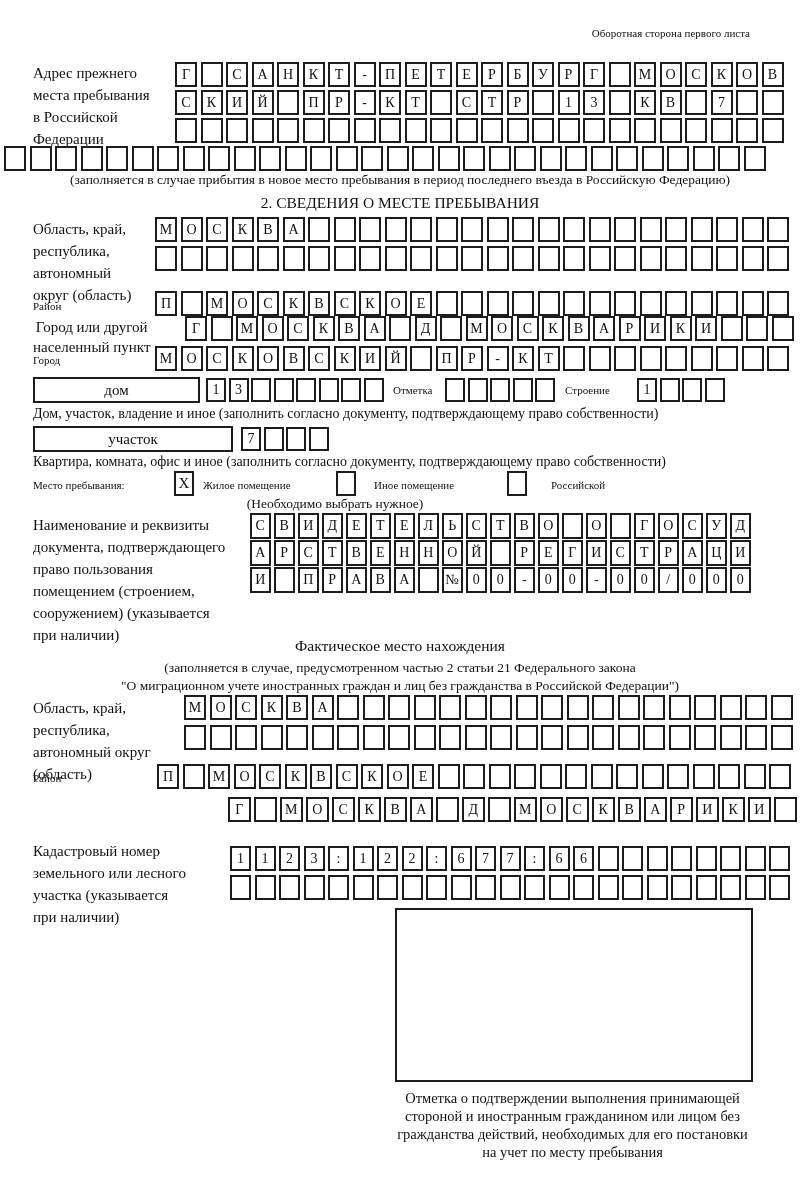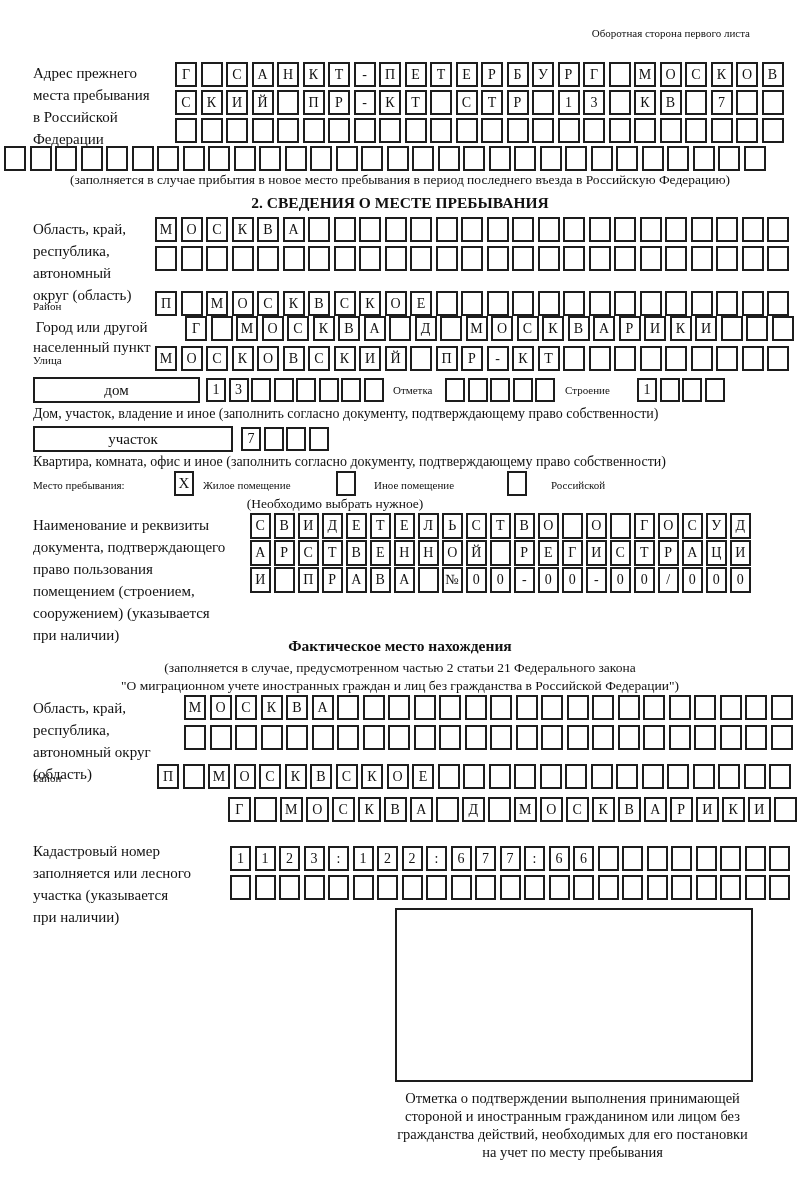--- a/index.html
+++ b/index.html
@@ -8,21 +8,21 @@
     font-family:"Liberation Serif","DejaVu Serif",serif;color:#111;overflow:hidden;
   }
   .abs{position:absolute;}
   .lbl{font-size:11px;line-height:22px;white-space:nowrap;}
   .label-lines .line{white-space:nowrap;font-size:15px;}
   .lh20 .line{height:20px;line-height:20px;text-align:center;}
   .lh21 .line{height:21px;line-height:21px;}
   .lh22 .line{height:22px;line-height:22px;}
   .note{font-size:13.5px;white-space:nowrap;}
   .center{left:0;width:800px;text-align:center;}
-  .title{font-weight:bold;font-size:15.5px;}
+  .title{font-weight:normal;font-size:15.5px;}
   .cells{display:flex;gap:3.5px;}
   .cells .cell{
     box-sizing:border-box;flex:0 0 auto;width:22px;height:25px;
     border:2px solid #1d1d1d;font-size:14px;line-height:21px;text-align:center;
     background:#fff;
   }
   .cells.doc .cell{width:20.5px;height:26px;line-height:22px;}
   .cells.kad .cell{width:21px;height:25px;}
   .cells.sm{gap:2.5px;}
   .cells.sm .cell{width:20px;height:24px;line-height:20px;}
@@ -281,21 +281,21 @@
       <span class="cell">А</span>
       <span class="cell">Р</span>
       <span class="cell">И</span>
       <span class="cell">К</span>
       <span class="cell">И</span>
       <span class="cell"></span>
       <span class="cell"></span>
       <span class="cell"></span>
     </div>
 
-  <div class="abs lbl" style="left:33px;top:349px">Улица</div>
+  <div class="abs lbl" style="left:33px;top:349px">Город</div>
   <div class="abs cells" style="left:155px;top:346px">
       <span class="cell">М</span>
       <span class="cell">О</span>
       <span class="cell">С</span>
       <span class="cell">К</span>
       <span class="cell">О</span>
       <span class="cell">В</span>
       <span class="cell">С</span>
       <span class="cell">К</span>
       <span class="cell">И</span>
@@ -553,21 +553,21 @@
       <span class="cell">А</span>
       <span class="cell">Р</span>
       <span class="cell">И</span>
       <span class="cell">К</span>
       <span class="cell">И</span>
       <span class="cell"></span>
     </div>
 
   <div class="abs label-lines lh22" style="left:33px;top:840px">
       <div class="line">Кадастровый номер</div>
-      <div class="line">заполняется или лесного</div>
+      <div class="line">земельного или лесного</div>
       <div class="line">участка (указывается</div>
       <div class="line">при наличии)</div>
     </div>
   <div class="abs cells kad" style="left:230px;top:846px">
       <span class="cell">1</span>
       <span class="cell">1</span>
       <span class="cell">2</span>
       <span class="cell">3</span>
       <span class="cell">:</span>
       <span class="cell">1</span>

